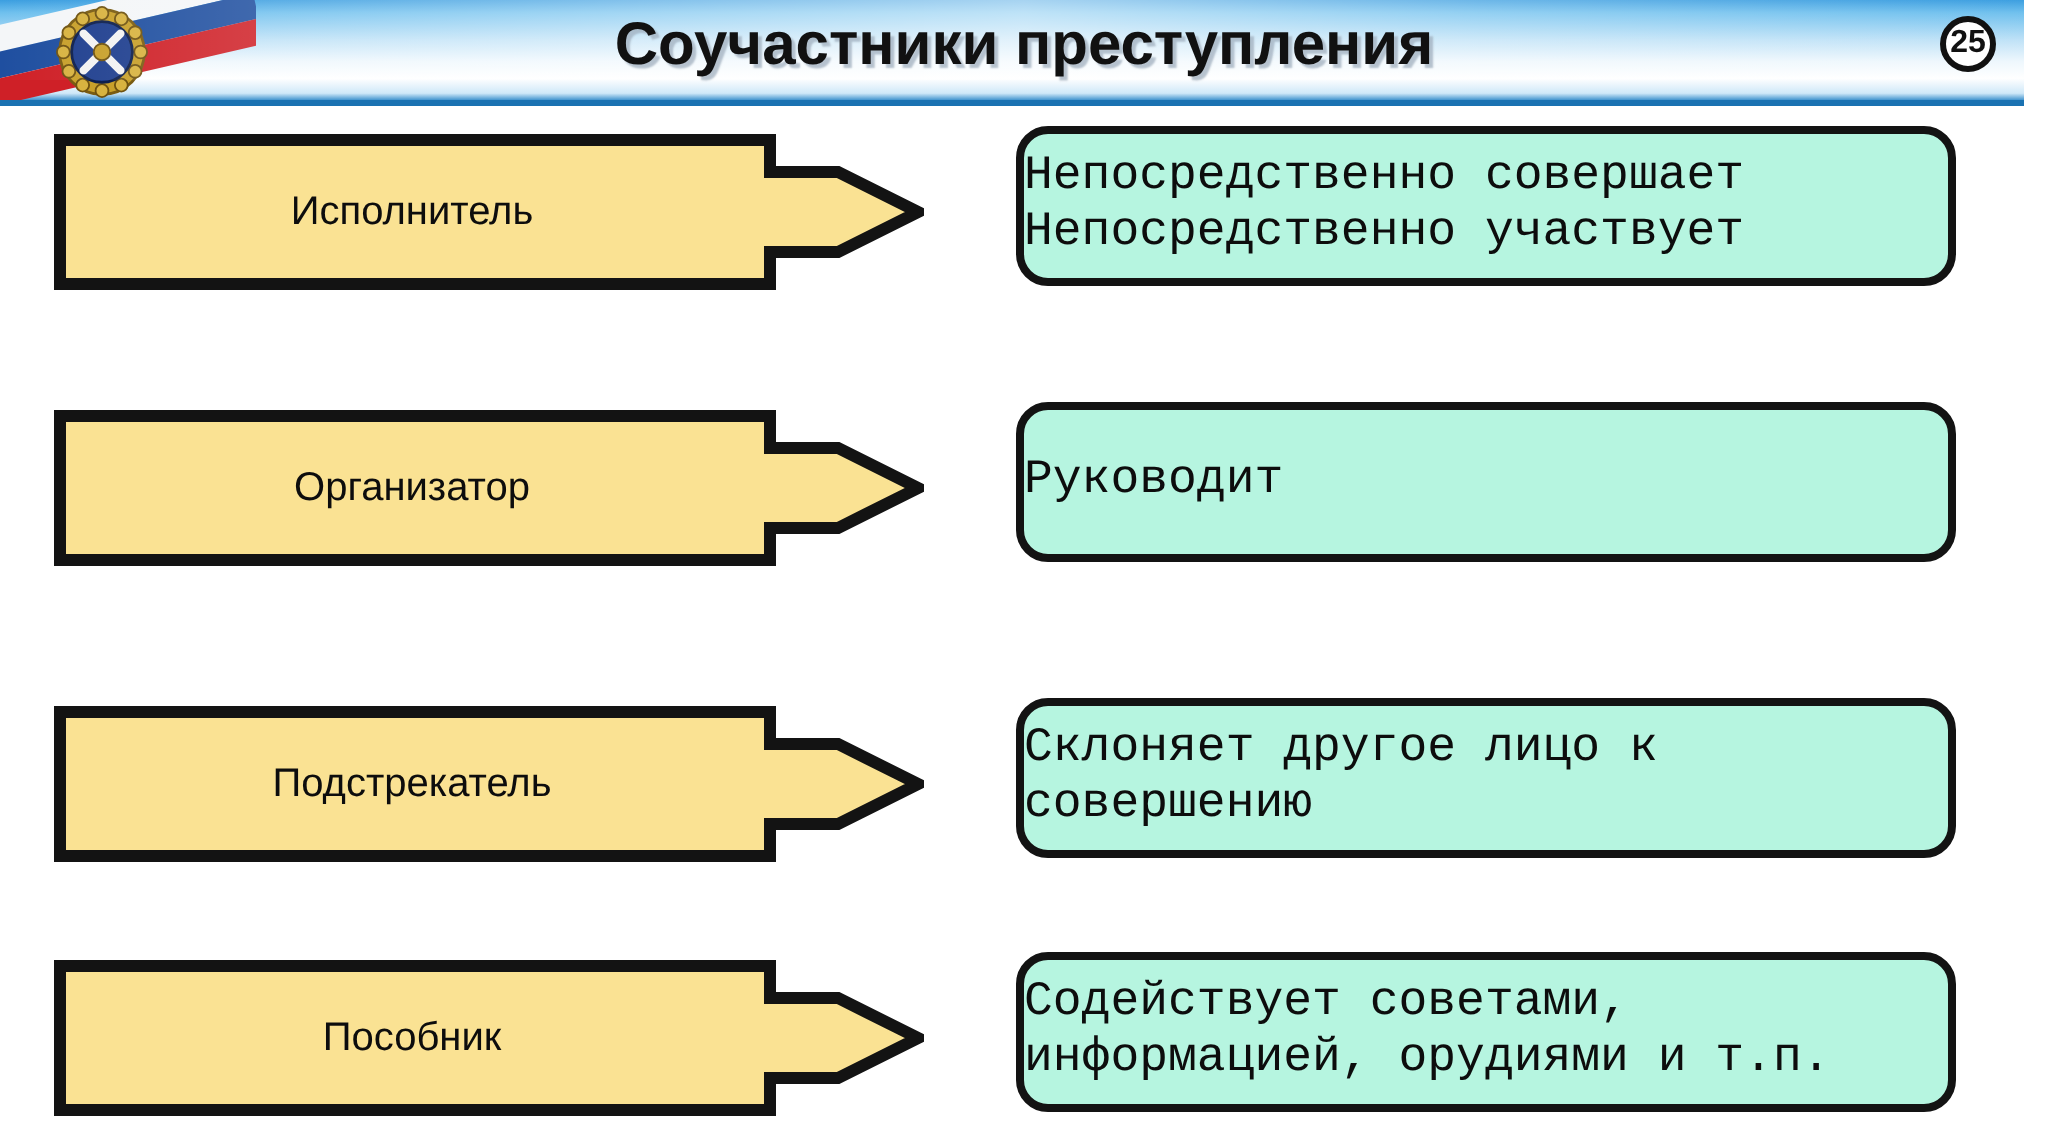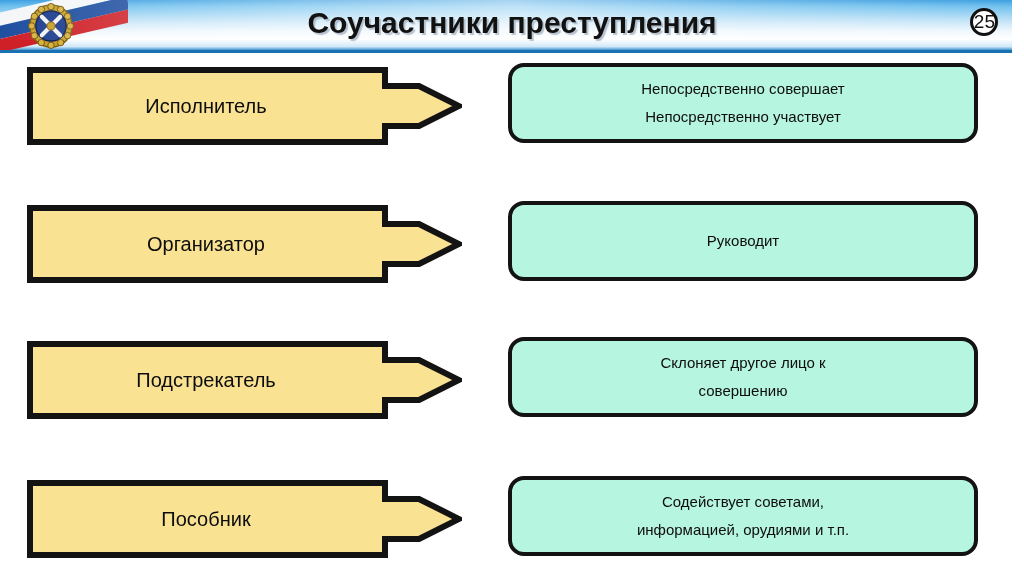--- a/index.html
+++ b/index.html
@@ -89,41 +89,41 @@
 
   #page-badge {
     position: absolute;
     right: 14px; top: 8px;
     width: 28px; height: 28px;
     border-radius: 50%;
     background: #ffffff;
     border: 3px solid #111111;
     box-sizing: border-box;
     color: #111111;
-    font-size: 19px;
-    font-weight: normal;
+    font-size: 16px;
+    font-weight: bold;
     line-height: 22px;
-    text-align: right;
+    text-align: center;
   }
 
   
   #diagram {
     position: absolute;
     left: 0; top: 53px;
     width: 1024px; height: 521px;
   }
   .row {
     position: absolute;
     left: 0;
     width: 1024px;
     height: 108px;
   }
   .row-0 { top: 14px; }
   .row-1 { top: 152px; padding-left: 48px; }
-  .row-2 { top: 288px; }
+  .row-2 { top: 300px; }
   .row-3 { top: 427px; }
 
   
   .block-arrow {
     position: absolute;
     left: 27px; top: 0;
     width: 435px;
     height: 78px;
   }
   .block-arrow svg { display: block; }
@@ -146,25 +146,25 @@
     left: 508px;
     top: -4px;
     width: 470px;
     height: 80px;
     background: #b6f5e0;
     border: 4px solid #131313;
     border-radius: 16px;
     box-sizing: border-box;
     display: flex;
     flex-direction: column;
-    align-items: center;
     justify-content: center;
     color: #0d0d0d;
-    font-size: 15px;
+    font-size: 24px;
     line-height: 28px;
+    font-family: Liberation Mono, monospace;
   }
   .callout .line { white-space: nowrap; }
 </style>
 </head>
 <body>
 
 <div id="header">
 
   <div id="emblem-wrap">
     <div id="flag-ribbon">

